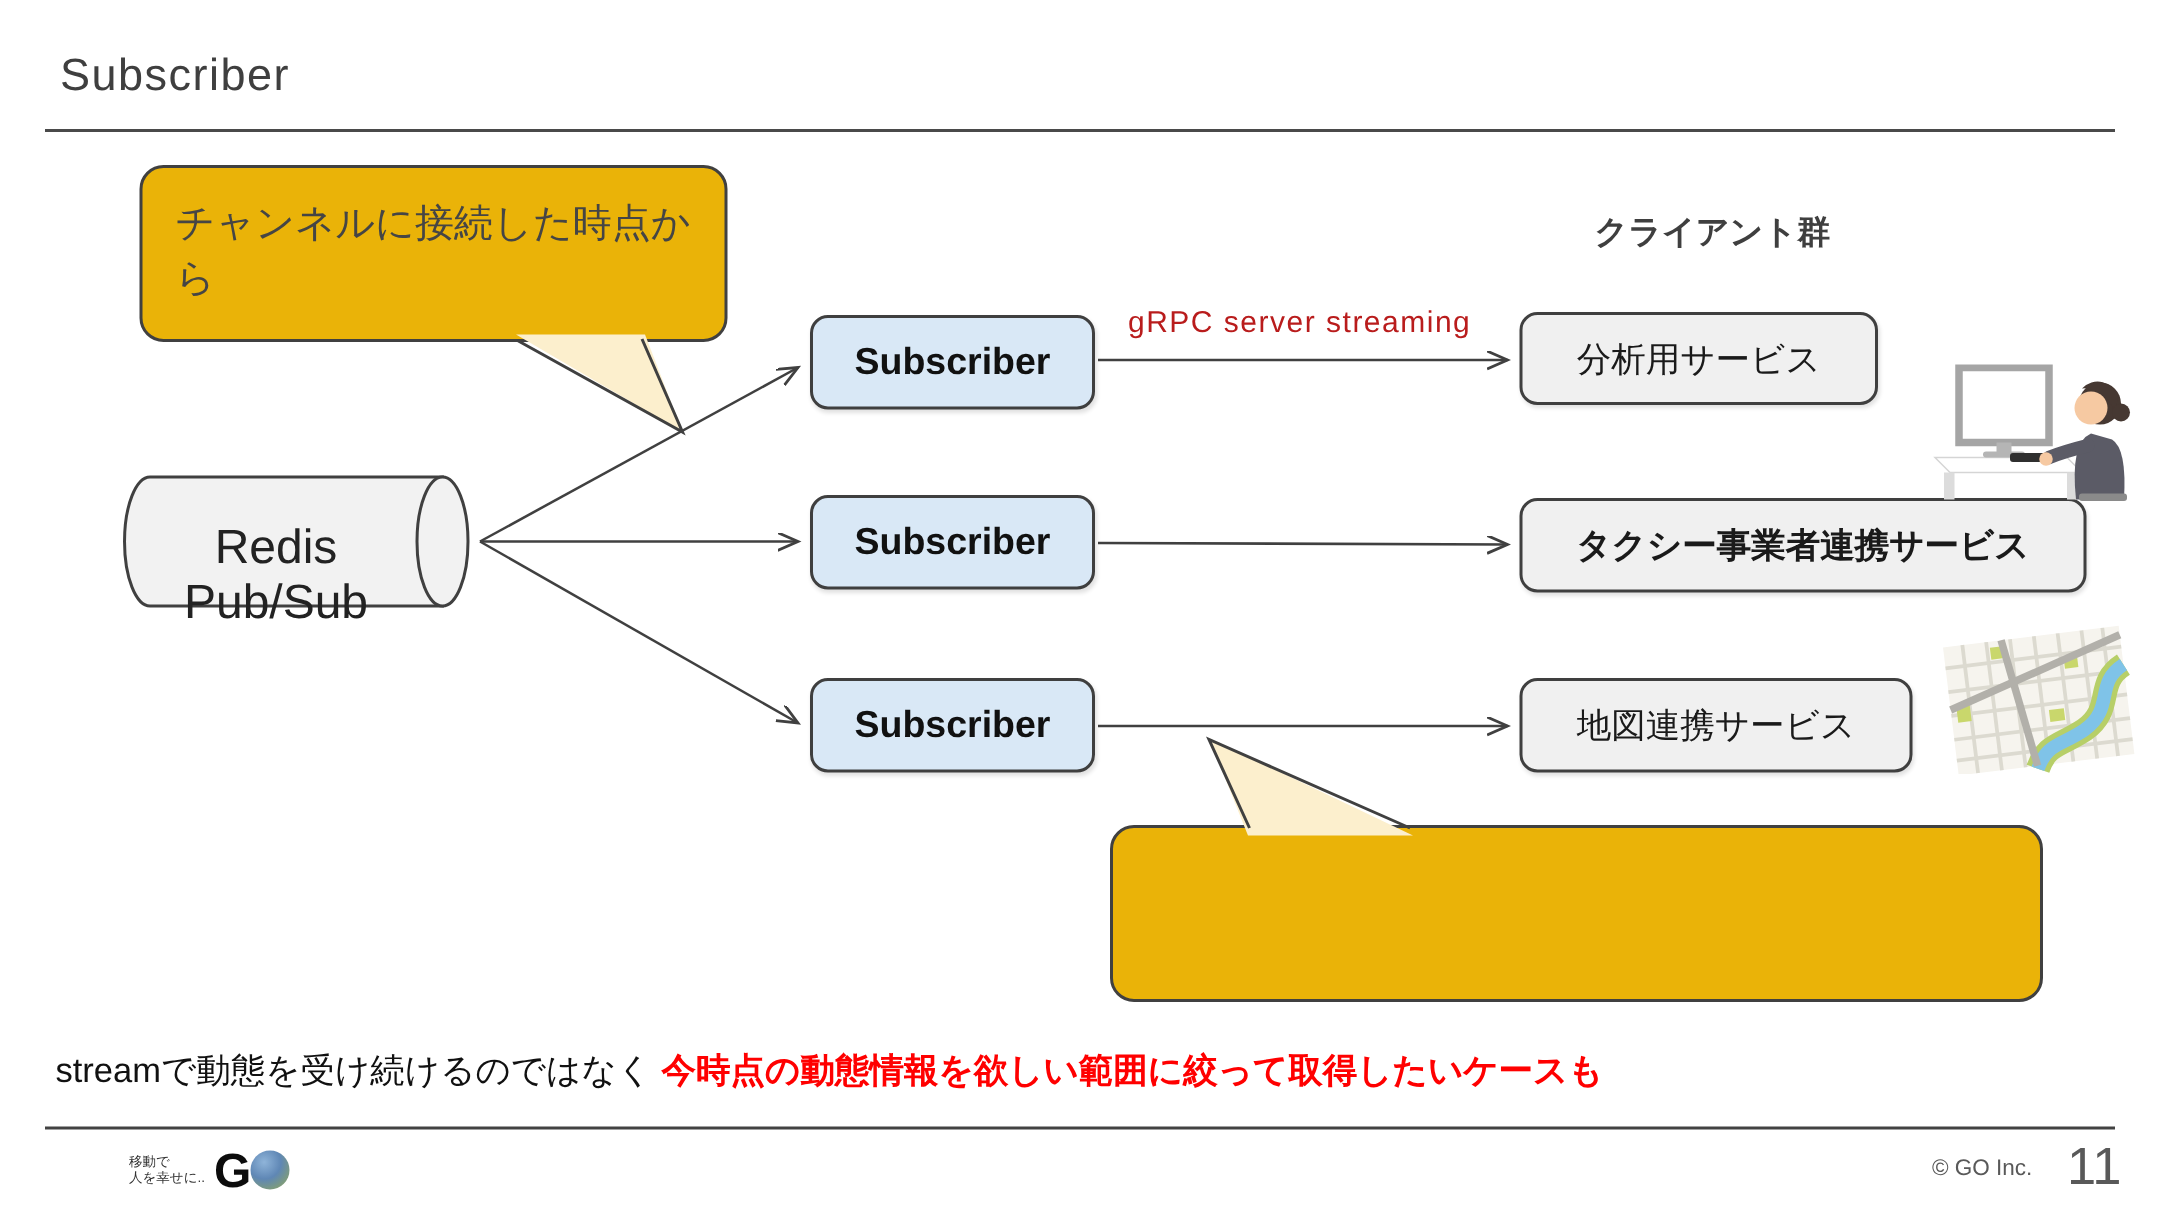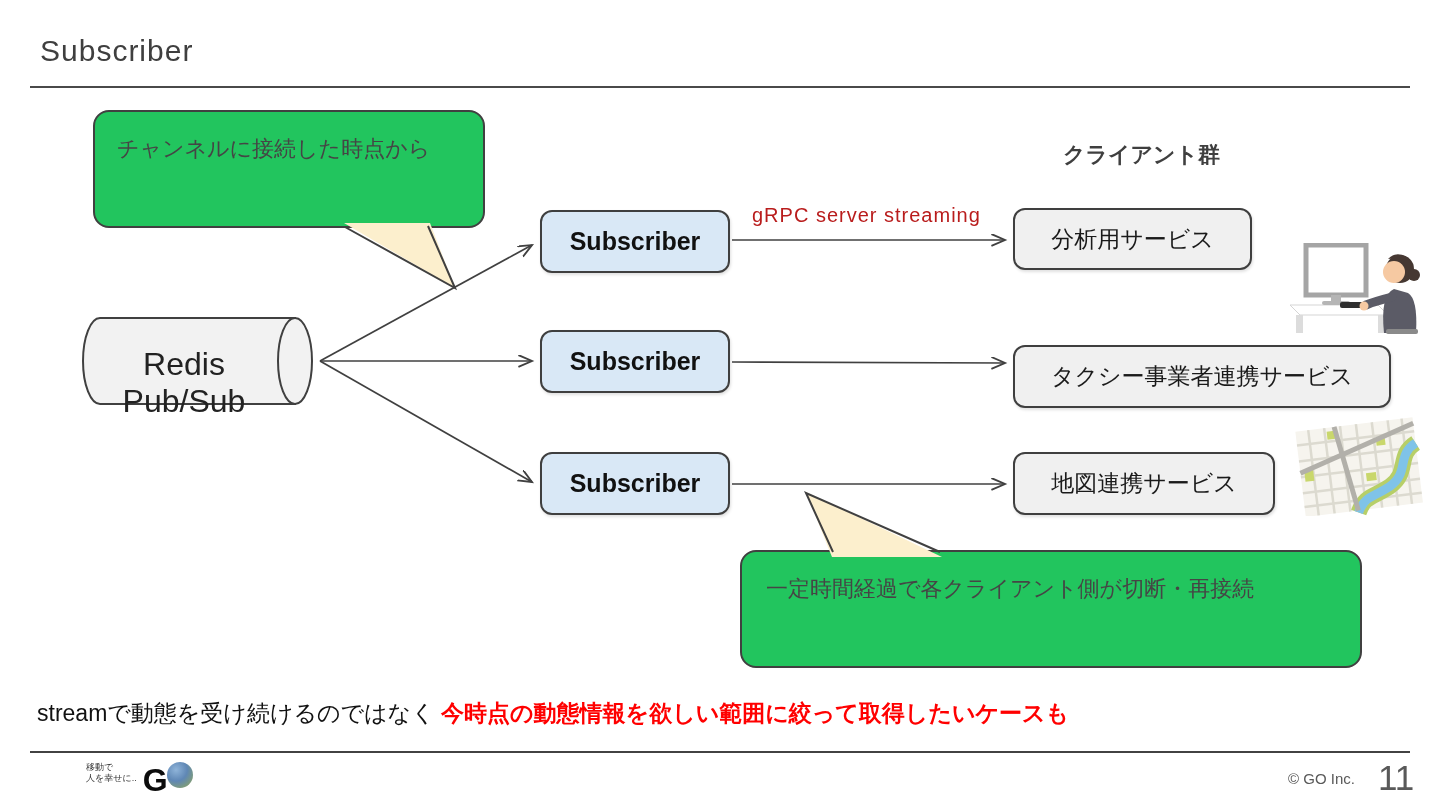--- a/index.html
+++ b/index.html
@@ -6,43 +6,43 @@
   html,body { width:1440px; height:810px; background:#ffffff; overflow:hidden; }
   body { font-family:"Liberation Sans","DejaVu Sans",sans-serif; position:relative; }
   .abs { position:absolute; }
 
   .slide-title { left:40px; top:34px; font-size:30px; font-weight:400; color:#3f3f3f; letter-spacing:1px; }
   .title-rule { left:30px; top:86px; width:1380px; height:0; border-top:2px solid #4a4a4a; }
 
   .svg-layer { left:0; top:0; width:1440px; height:810px; pointer-events:none; z-index:1; }
   .svg-top { z-index:5; }
 
-  .bubble { background:#22c55e; border:2px solid #404040; border-radius:16px; z-index:2;
-            color:#454545; font-size:22px; line-height:37px; }
+  .bubble { background:#eab308; border:2px solid #404040; border-radius:16px; z-index:2;
+            color:#454545; font-size:26px; line-height:37px; }
   .bubble-top { left:93px; top:110px; width:392px; height:118px; padding:18px 0 0 22px; }
   .bubble-bottom { left:740px; top:550px; width:622px; height:118px; padding:18px 0 0 24px; }
 
   .node { border:2px solid #3f3f3f; border-radius:12px; z-index:2;
           display:flex; align-items:center; justify-content:center;
           box-shadow:1px 2px 3px rgba(0,0,0,0.12); }
   .subscriber { left:540px; width:190px; height:63px; background:#d9e8f6;
                 font-size:25px; font-weight:bold; color:#111; }
   .client { background:#f0f0f0; font-size:23px; color:#1a1a1a; }
 
   .clients-header { left:1063px; top:140px; font-size:22px; font-weight:bold; color:#3f3f3f; z-index:2; }
   .edge-label { left:752px; top:204px; font-size:20px; color:#b91c1c; letter-spacing:1px; z-index:2; }
 
   .cylinder-wrap { left:60px; top:312px; width:270px; height:100px; z-index:2; }
   .cylinder-label { left:84px; top:346px; width:200px; text-align:center; font-size:32px; color:#222; z-index:3; }
 
   .footnote { left:37px; top:698px; font-size:23px; color:#111; z-index:2; white-space:nowrap; }
   .footnote .hl { color:#ff0000; font-weight:bold; }
 
   .footer-rule { left:30px; top:751px; width:1380px; height:0; border-top:2px solid #424242; }
-  .logo-wrap { left:86px; top:762px; height:36px; display:flex; z-index:2; }
+  .logo-wrap { left:86px; top:762px; height:36px; display:flex; align-items:center; z-index:2; }
   .logo-tagline { font-size:9px; line-height:11px; color:#333; margin-right:6px; }
   .logo-g { font-size:32px; font-weight:800; color:#0c0c0c; letter-spacing:-2px; }
   .logo-sphere { width:26px; height:26px; border-radius:50%; margin-left:1px;
                  background:radial-gradient(circle at 35% 30%, #8fb4d9 0%, #5f87b5 45%, #7c9a7f 75%, #a8b478 100%); }
   .copyright { left:1288px; top:770px; font-size:15px; color:#595959; z-index:2; }
   .page-number { left:1378px; top:758px; font-size:35px; color:#595959; z-index:2; }
 
   .illus { z-index:2; }
 </style>
 </head>
@@ -75,40 +75,39 @@
     <ellipse cx="295" cy="361" rx="17" ry="43" fill="#f2f2f2" stroke="#404040" stroke-width="2"></ellipse>
   </g>
 </svg>
 <div class="abs cylinder-label">Redis Pub/Sub</div>
 
 <div class="abs bubble bubble-top">
   <div>チャンネルに接続した時点から</div>
 </div>
 
 <div class="abs bubble bubble-bottom">
-  <div>一定時間経過で各クライアント側が切断・再接続</div>
 </div>
 
 <svg class="abs svg-layer svg-top" width="1440" height="810" viewBox="0 0 1440 810">
   <polygon points="344,223 455,288 430,223" fill="#fcefcd"></polygon>
   <path d="M345,227 L455,288 L428,226" fill="none" stroke="#404040" stroke-width="2"></path>
   <polygon points="806,492 832,557 942,557" fill="#fcefcd"></polygon>
   <path d="M833,552 L806,493 L940,552" fill="none" stroke="#404040" stroke-width="2"></path>
 </svg>
 
 <div class="abs clients-header">クライアント群</div>
 
 <div class="abs edge-label">gRPC server streaming</div>
 
 <div class="abs node subscriber" style="top:210px;">Subscriber</div>
 <div class="abs node subscriber" style="top:330px;">Subscriber</div>
 <div class="abs node subscriber" style="top:452px;">Subscriber</div>
 
 <div class="abs node client" style="left:1013px; top:208px; width:239px; height:62px;">分析用サービス</div>
-<div class="abs node client" style="left:1013px; top:345px; width:378px; height:63px;">タクシー事業者連携サービス</div>
+<div class="abs node client" style="left:1013px; top:332px; width:378px; height:63px;font-weight:bold;">タクシー事業者連携サービス</div>
 <div class="abs node client" style="left:1013px; top:452px; width:262px; height:63px;">地図連携サービス</div>
 
 <svg class="abs illus" style="left:1288px; top:243px;" width="136" height="92" viewBox="0 0 136 92">
   <polygon points="2,62 90,62 100,72 12,72" fill="#ffffff" stroke="#d5d5d5" stroke-width="1"></polygon>
   <rect x="8" y="72" width="7" height="18" fill="#dcdcdc"></rect>
   <rect x="90" y="72" width="7" height="18" fill="#dcdcdc"></rect>
   <rect x="18" y="2" width="60" height="50" fill="#ffffff" stroke="#a5a5a5" stroke-width="5"></rect>
   <rect x="43" y="52" width="10" height="7" fill="#b5b5b5"></rect>
   <rect x="34" y="58" width="28" height="4" rx="2" fill="#b5b5b5"></rect>
   <rect x="52" y="59" width="28" height="6" rx="2" fill="#2f2f2f"></rect>

